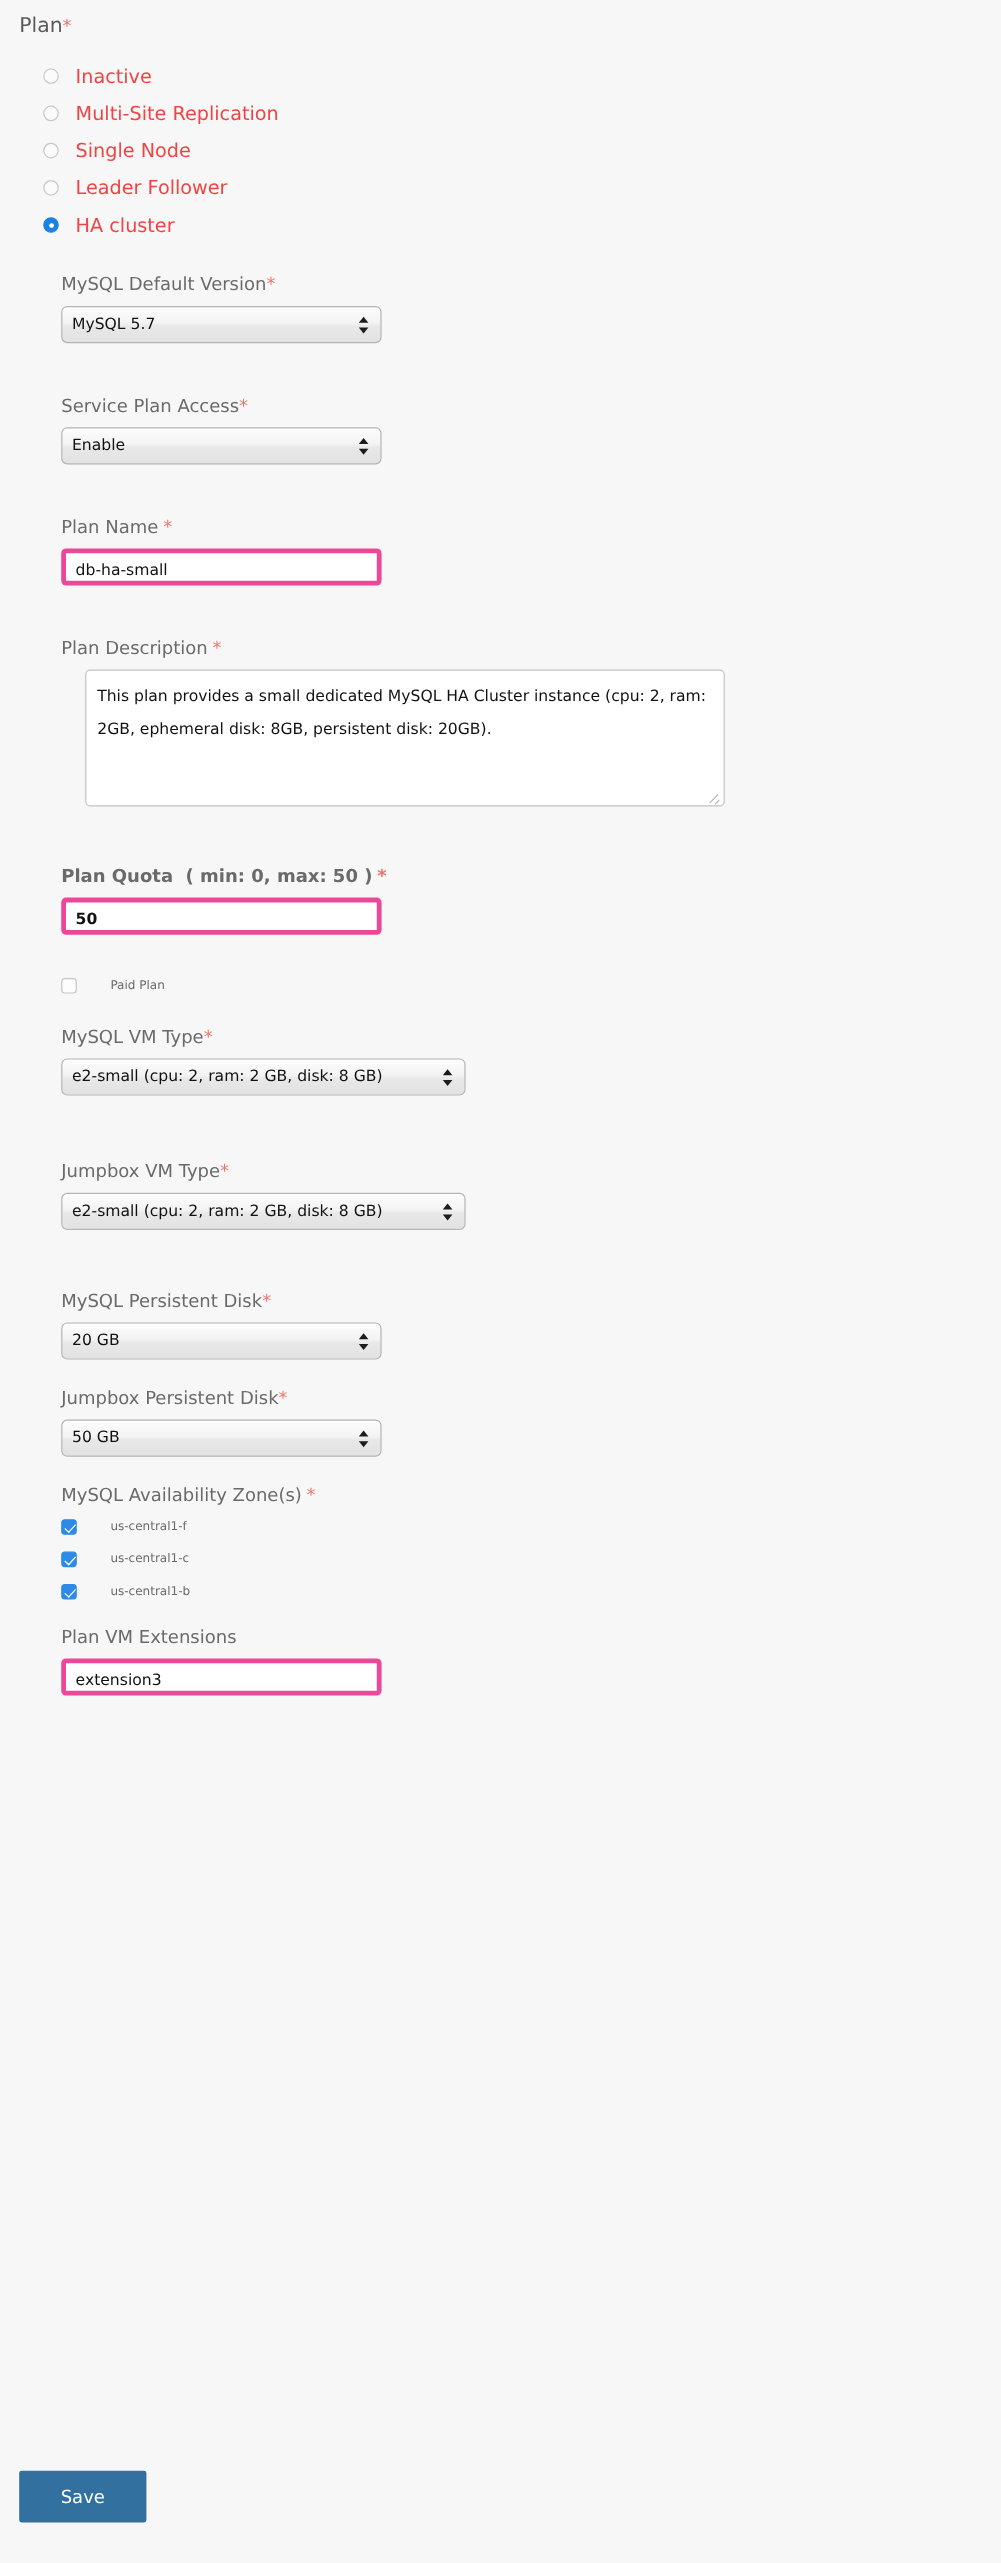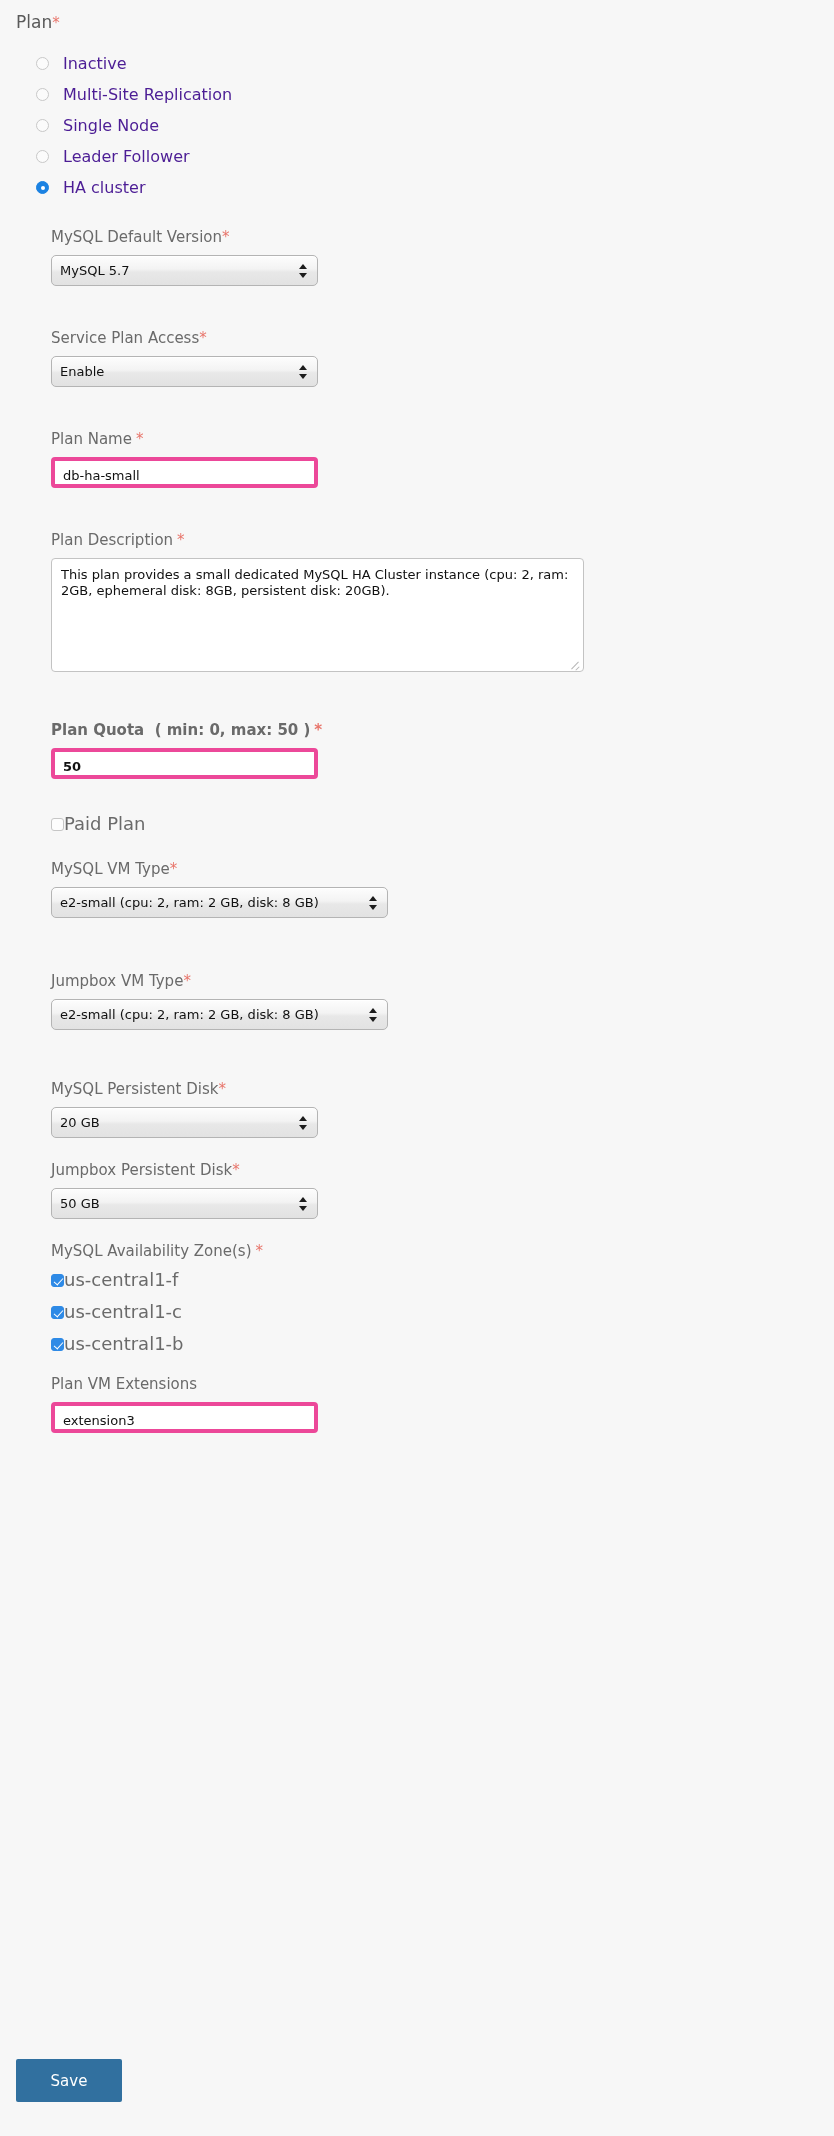--- a/index.html
+++ b/index.html
@@ -50,21 +50,21 @@
     content: "";
     position: absolute;
     left: 3.5px; top: 3.5px;
     width: 4px; height: 4px;
     border-radius: 50%;
     background: #ffffff;
   }
   .radio-label {
     margin-left: 14px;
     font-size: 16px;
-    color: #4c1d95;
+    color: #ef4444;
     line-height: 1;
   }
 
   
   .fields { position: absolute; left: 51px; top: 228px; width: 783px; }
   .field { position: relative; }
   .field-label {
     font-size: 15px;
     color: #6a6a6a;
     margin-bottom: 9px;
@@ -124,23 +124,24 @@
     overflow: hidden;
   }
 
   .ta {
     display: block;
     border: 1px solid #c3c3c3;
     border-radius: 4px;
     background: #fff;
     font-size: 13px;
     color: #111;
-    line-height: 16px;
+    line-height: 28px;
     padding: 8px 9px;
     position: relative;
+    margin-left: 20px;
   }
   .ta .grip {
     position: absolute;
     right: 2px; bottom: 2px;
     width: 12px; height: 12px;
   }
   .ta .grip::before, .ta .grip::after {
     content: "";
     position: absolute;
     background: #b6b6b6;
@@ -168,22 +169,22 @@
   .cb.checked::after {
     content: "";
     position: absolute;
     left: 4px; top: 1px;
     width: 4px; height: 8px;
     border: solid #fff;
     border-width: 0 1.8px 1.8px 0;
     transform: rotate(42deg);
   }
   .cb-label {
-    margin-left: 0;
-    font-size: 18px;
+    margin-left: 28px;
+    font-size: 10px;
     color: #6a6a6a;
     line-height: 1;
   }
 
   
   .save-btn {
     position: absolute;
     left: 16px; top: 2059px;
     width: 106px; height: 43px;
     background: #31709f;

